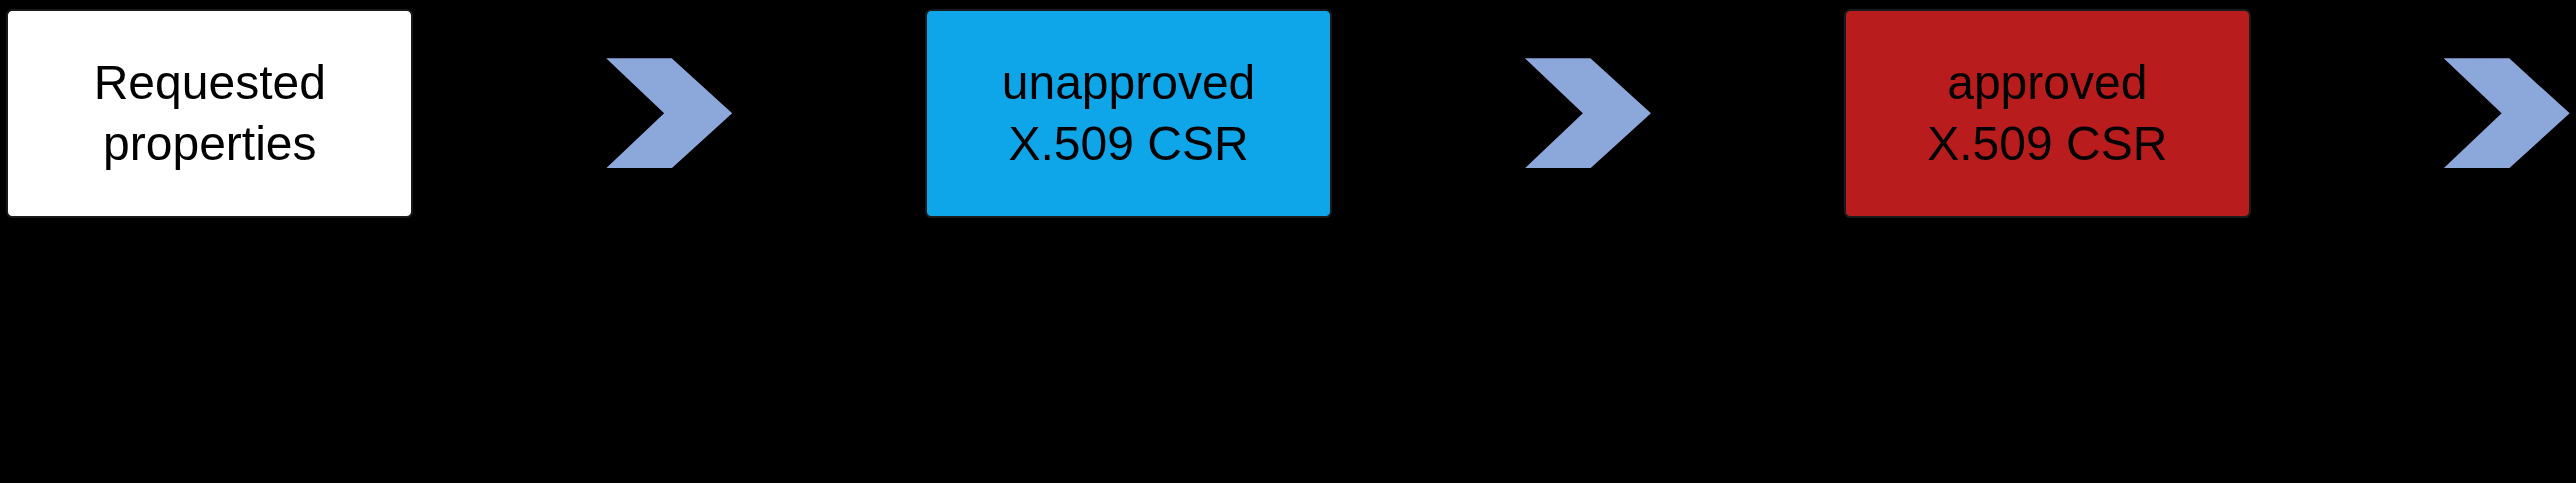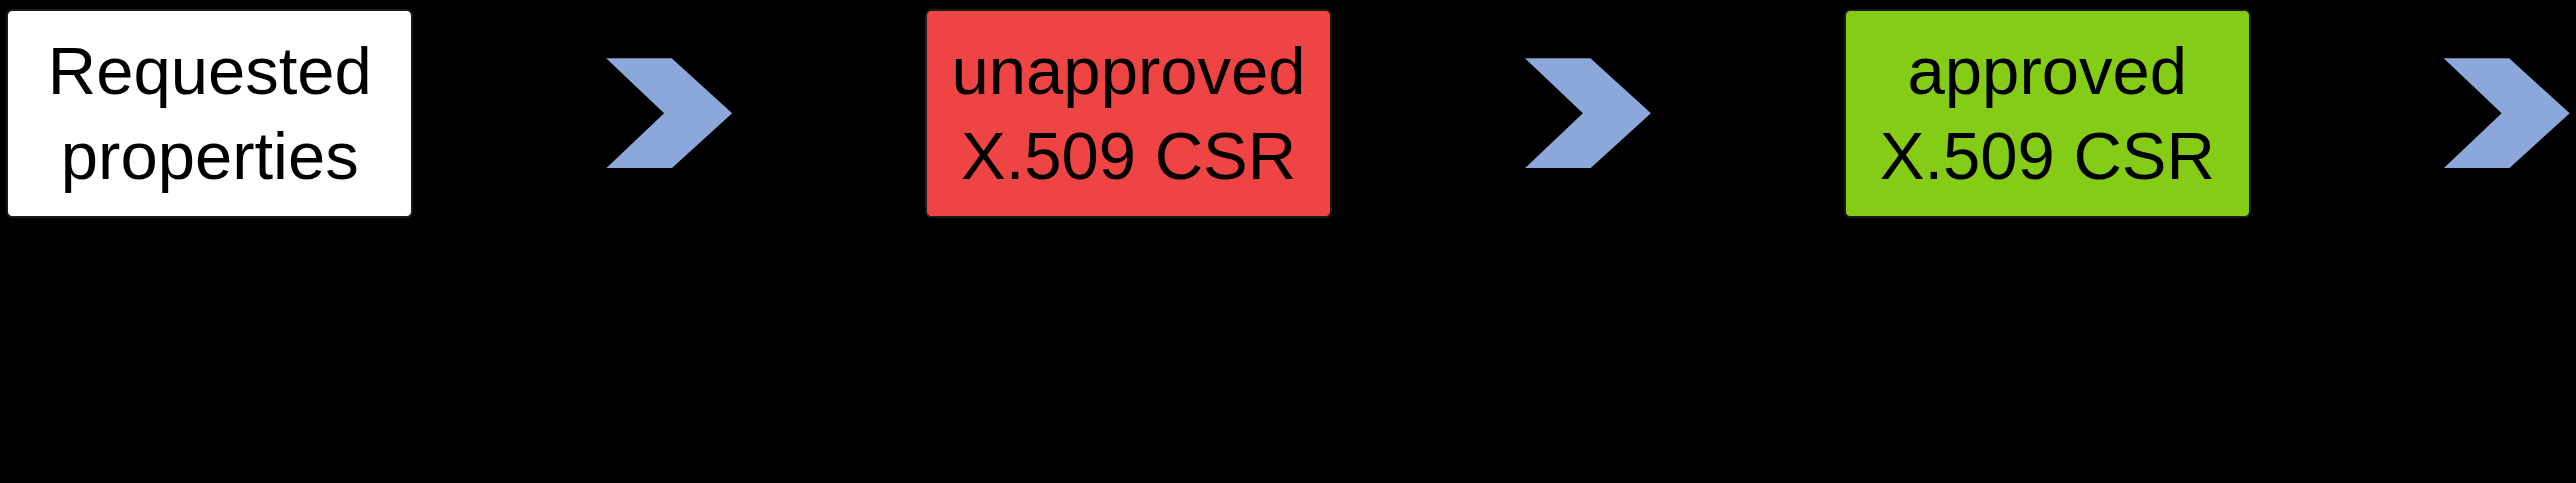--- a/index.html
+++ b/index.html
@@ -30,21 +30,21 @@
     height: 209px;
     background: #ffffff;
     border: 2.4px solid #1a1a1a;
     border-radius: 6.3px;
     box-sizing: border-box;
     display: flex;
     align-items: center;
     justify-content: center;
     text-align: center;
     color: #000000;
-    font-size: 67px;
+    font-size: 48px;
     line-height: 1.28;
     white-space: pre-line;
   }
   .chevron {
     width: 126px;
     height: 110px;
     background: #8CA7D9;
     clip-path: polygon(0% 0%, 52% 0%, 100% 50%, 52% 100%, 0% 100%, 46% 50%);
     flex: 0 0 auto;
   }
@@ -53,26 +53,26 @@
 <body>
 
 <div class="canvas" style="background: rgb(0, 0, 0);">
   <div class="flow-row">
 
     <div class="step-box" style="background: rgb(255, 255, 255); color: rgb(0, 0, 0);">Requested
 properties</div>
 
     <div class="chevron" style="background: rgb(140, 167, 217);"></div>
 
-    <div class="step-box" style="background: #ef4444; color: rgb(0, 0, 0);">unapproved
+    <div class="step-box" style="background: #0ea5e9; color: rgb(0, 0, 0);">unapproved
 X.509 CSR</div>
 
     <div class="chevron" style="background: rgb(140, 167, 217);"></div>
 
-    <div class="step-box" style="background: #84cc16; color: rgb(0, 0, 0);">approved
+    <div class="step-box" style="background: #b91c1c; color: rgb(0, 0, 0);">approved
 X.509 CSR</div>
 
     <div class="chevron" style="background: rgb(140, 167, 217);"></div>
 
 
   </div>
 </div>
 
 
 </body></html>

